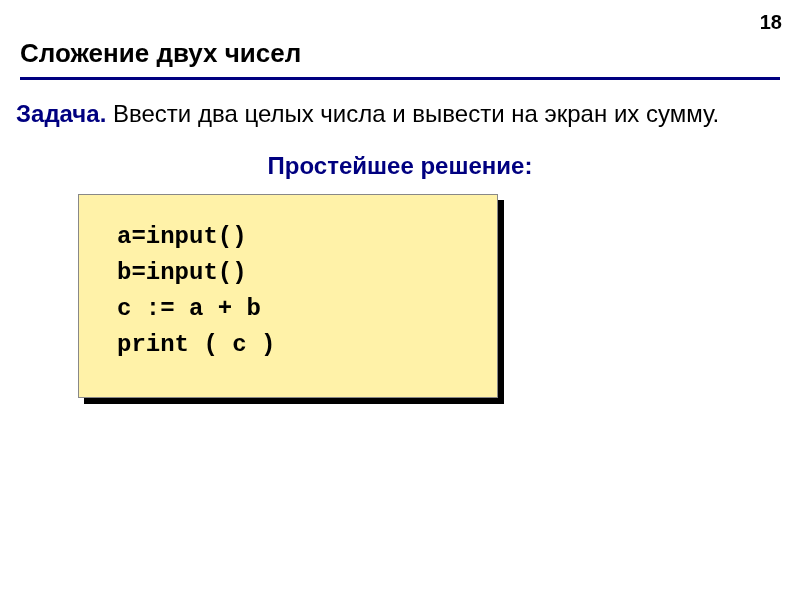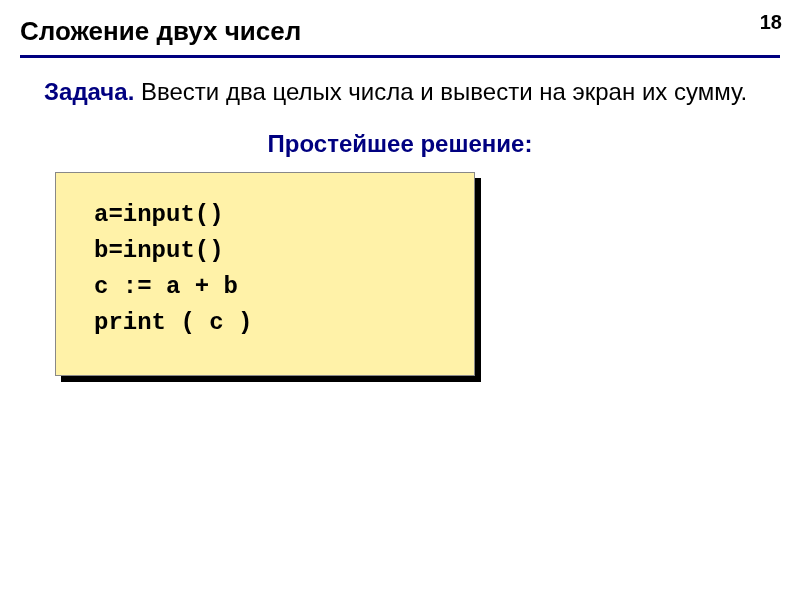--- a/index.html
+++ b/index.html
@@ -20,46 +20,46 @@
       top: 11px;
       right: 18px;
       font-weight: bold;
       font-size: 20px;
       color: #000;
     }
     .title {
       font-size: 26px;
       font-weight: bold;
       color: #000;
-      padding: 16px 20px 8px 20px;
+      padding: 38px 20px 8px 20px;
     }
     .title-rule {
       border: none;
       border-top: 3px solid #000080;
       margin: 0 20px 18px 20px;
     }
     .task-block {
-      padding: 0 44px;
+      padding: 0 16px;
       font-size: 24px;
       line-height: 1.35;
       color: #000;
     }
     .task-label {
       color: #000080;
       font-weight: bold;
     }
     .solution-label {
       font-size: 24px;
       font-weight: bold;
       color: #000080;
       padding: 22px 28px 14px 28px;
       text-align: center;
     }
     .code-wrapper {
-      margin-left: 55px;
+      margin-left: 78px;
       width: 420px;
       position: relative;
     }
     .code-shadow {
       position: absolute;
       top: 6px;
       left: 6px;
       width: 100%;
       height: 100%;
       background: #000;

